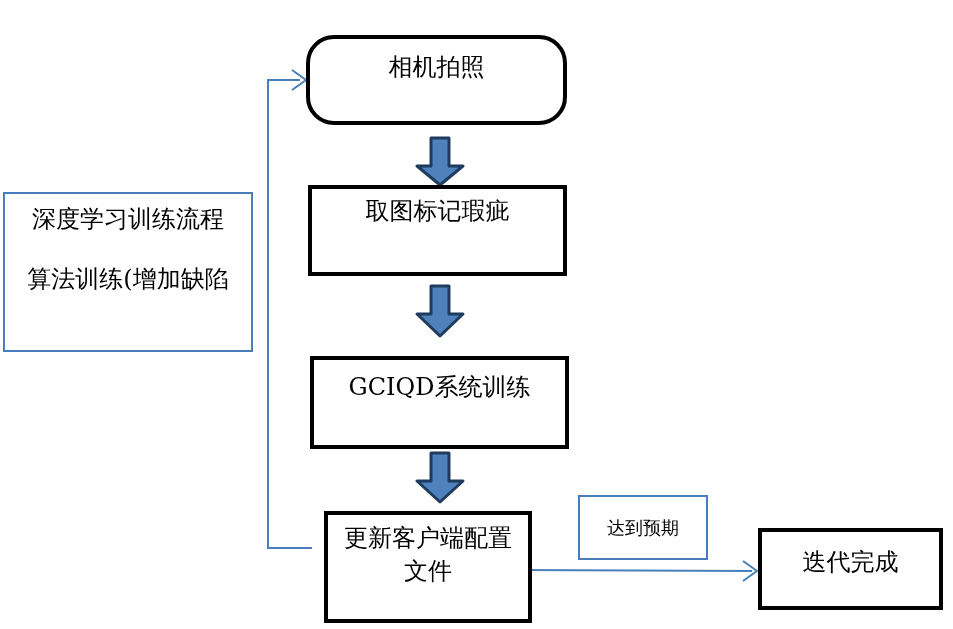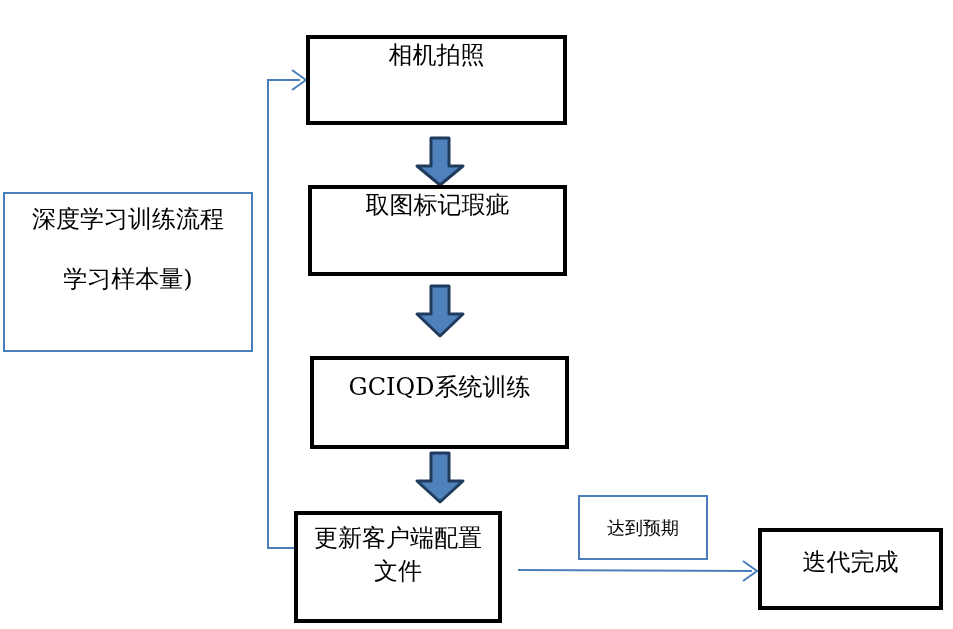--- a/index.html
+++ b/index.html
@@ -33,24 +33,24 @@
     text-align: center;
     font-size: 24px;
     line-height: 33px;
   }
   .thick {
     border: 4px solid #000000;
   }
   .thin {
     border: 2px solid #4a7ebb;
   }
-  .box-camera        { left: 306px; top: 35px;  width: 261px; height: 90px;  padding-top: 0; }
-  .box-mark          { left: 308px; top: 185px; width: 259px; height: 91px;   }
+  .box-camera        { left: 306px; top: 35px;  width: 261px; height: 90px;  padding-top: 12px; border-radius: 28px; }
+  .box-mark          { left: 308px; top: 185px; width: 259px; height: 91px;  padding-top: 6px;  }
   .box-train         { left: 310px; top: 343px; width: 259px; height: 93px;  padding-top: 11px; margin-top: 13px; }
-  .box-update        { left: 294px; top: 511px; width: 208px; height: 112px; padding-top: 7px;  }
+  .box-update        { left: 324px; top: 511px; width: 208px; height: 112px; padding-top: 7px;  }
   .box-side-note     { left: 3px;   top: 192px; width: 250px; height: 160px; padding-top: 10px; line-height: 31px; }
   .box-expectation   { left: 578px; top: 495px; width: 130px; height: 65px;  justify-content: center; font-size: 18px; }
   .box-done          { left: 758px; top: 528px; width: 185px; height: 82px;  padding-top: 14px; }
   .spacer {
     height: 29px;
   }
   .line-text {
     white-space: nowrap;
   }
 </style>
@@ -68,21 +68,21 @@
     <polyline points="743,561 757,571 743,581" fill="none" stroke="#4a7ebb" stroke-width="2"></polyline>
 
     <polygon points="431,138 449,138 449,166 463,166 440,185 417,166 431,166" fill="#4f81bd" stroke="#1f3b5d" stroke-width="3" stroke-linejoin="round"></polygon>
     <polygon points="431,286 449,286 449,314 463,314 440,336 417,314 431,314" fill="#4f81bd" stroke="#1f3b5d" stroke-width="3" stroke-linejoin="round"></polygon>
     <polygon points="431,453 449,453 449,481 463,481 440,502 417,481 431,481" fill="#4f81bd" stroke="#1f3b5d" stroke-width="3" stroke-linejoin="round"></polygon>
   </svg>
 
   <div class="box thin box-side-note">
     <div class="line-text">深度学习训练流程</div>
     <div class="spacer"></div>
-    <div class="line-text">学习样本量)</div>
+    <div class="line-text">算法训练(增加缺陷</div>
   </div>
 
   <div class="box thick box-camera">
     <div class="line-text">相机拍照</div>
   </div>
 
   <div class="box thick box-mark">
     <div class="line-text">取图标记瑕疵</div>
   </div>
 

